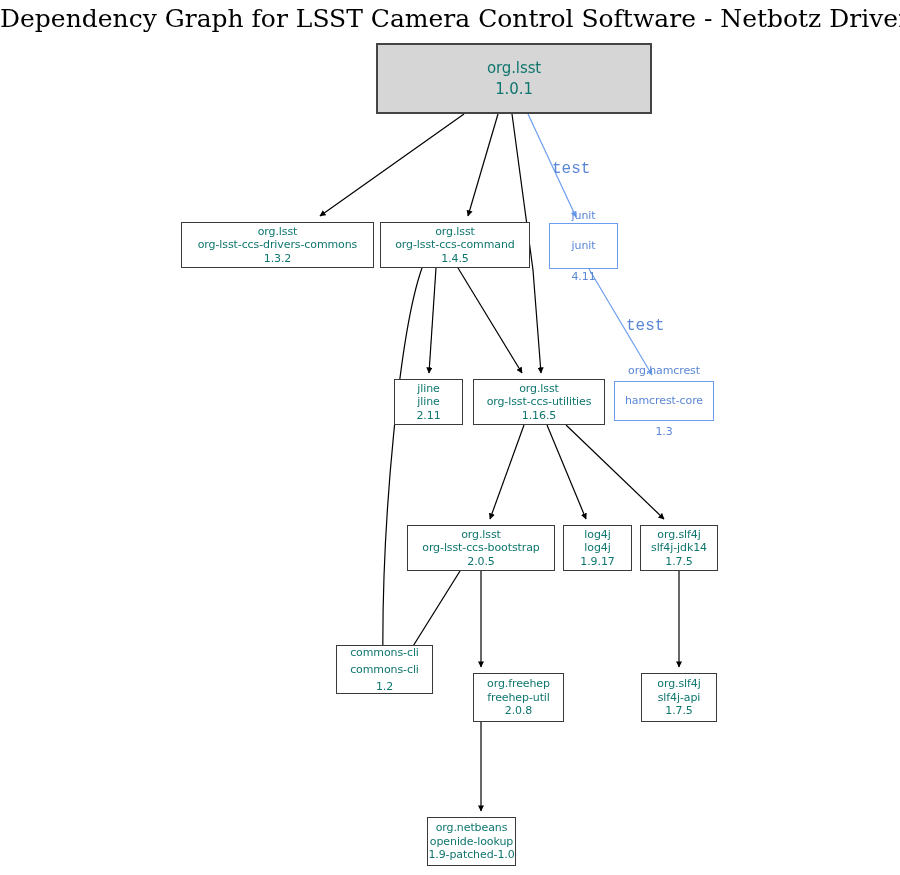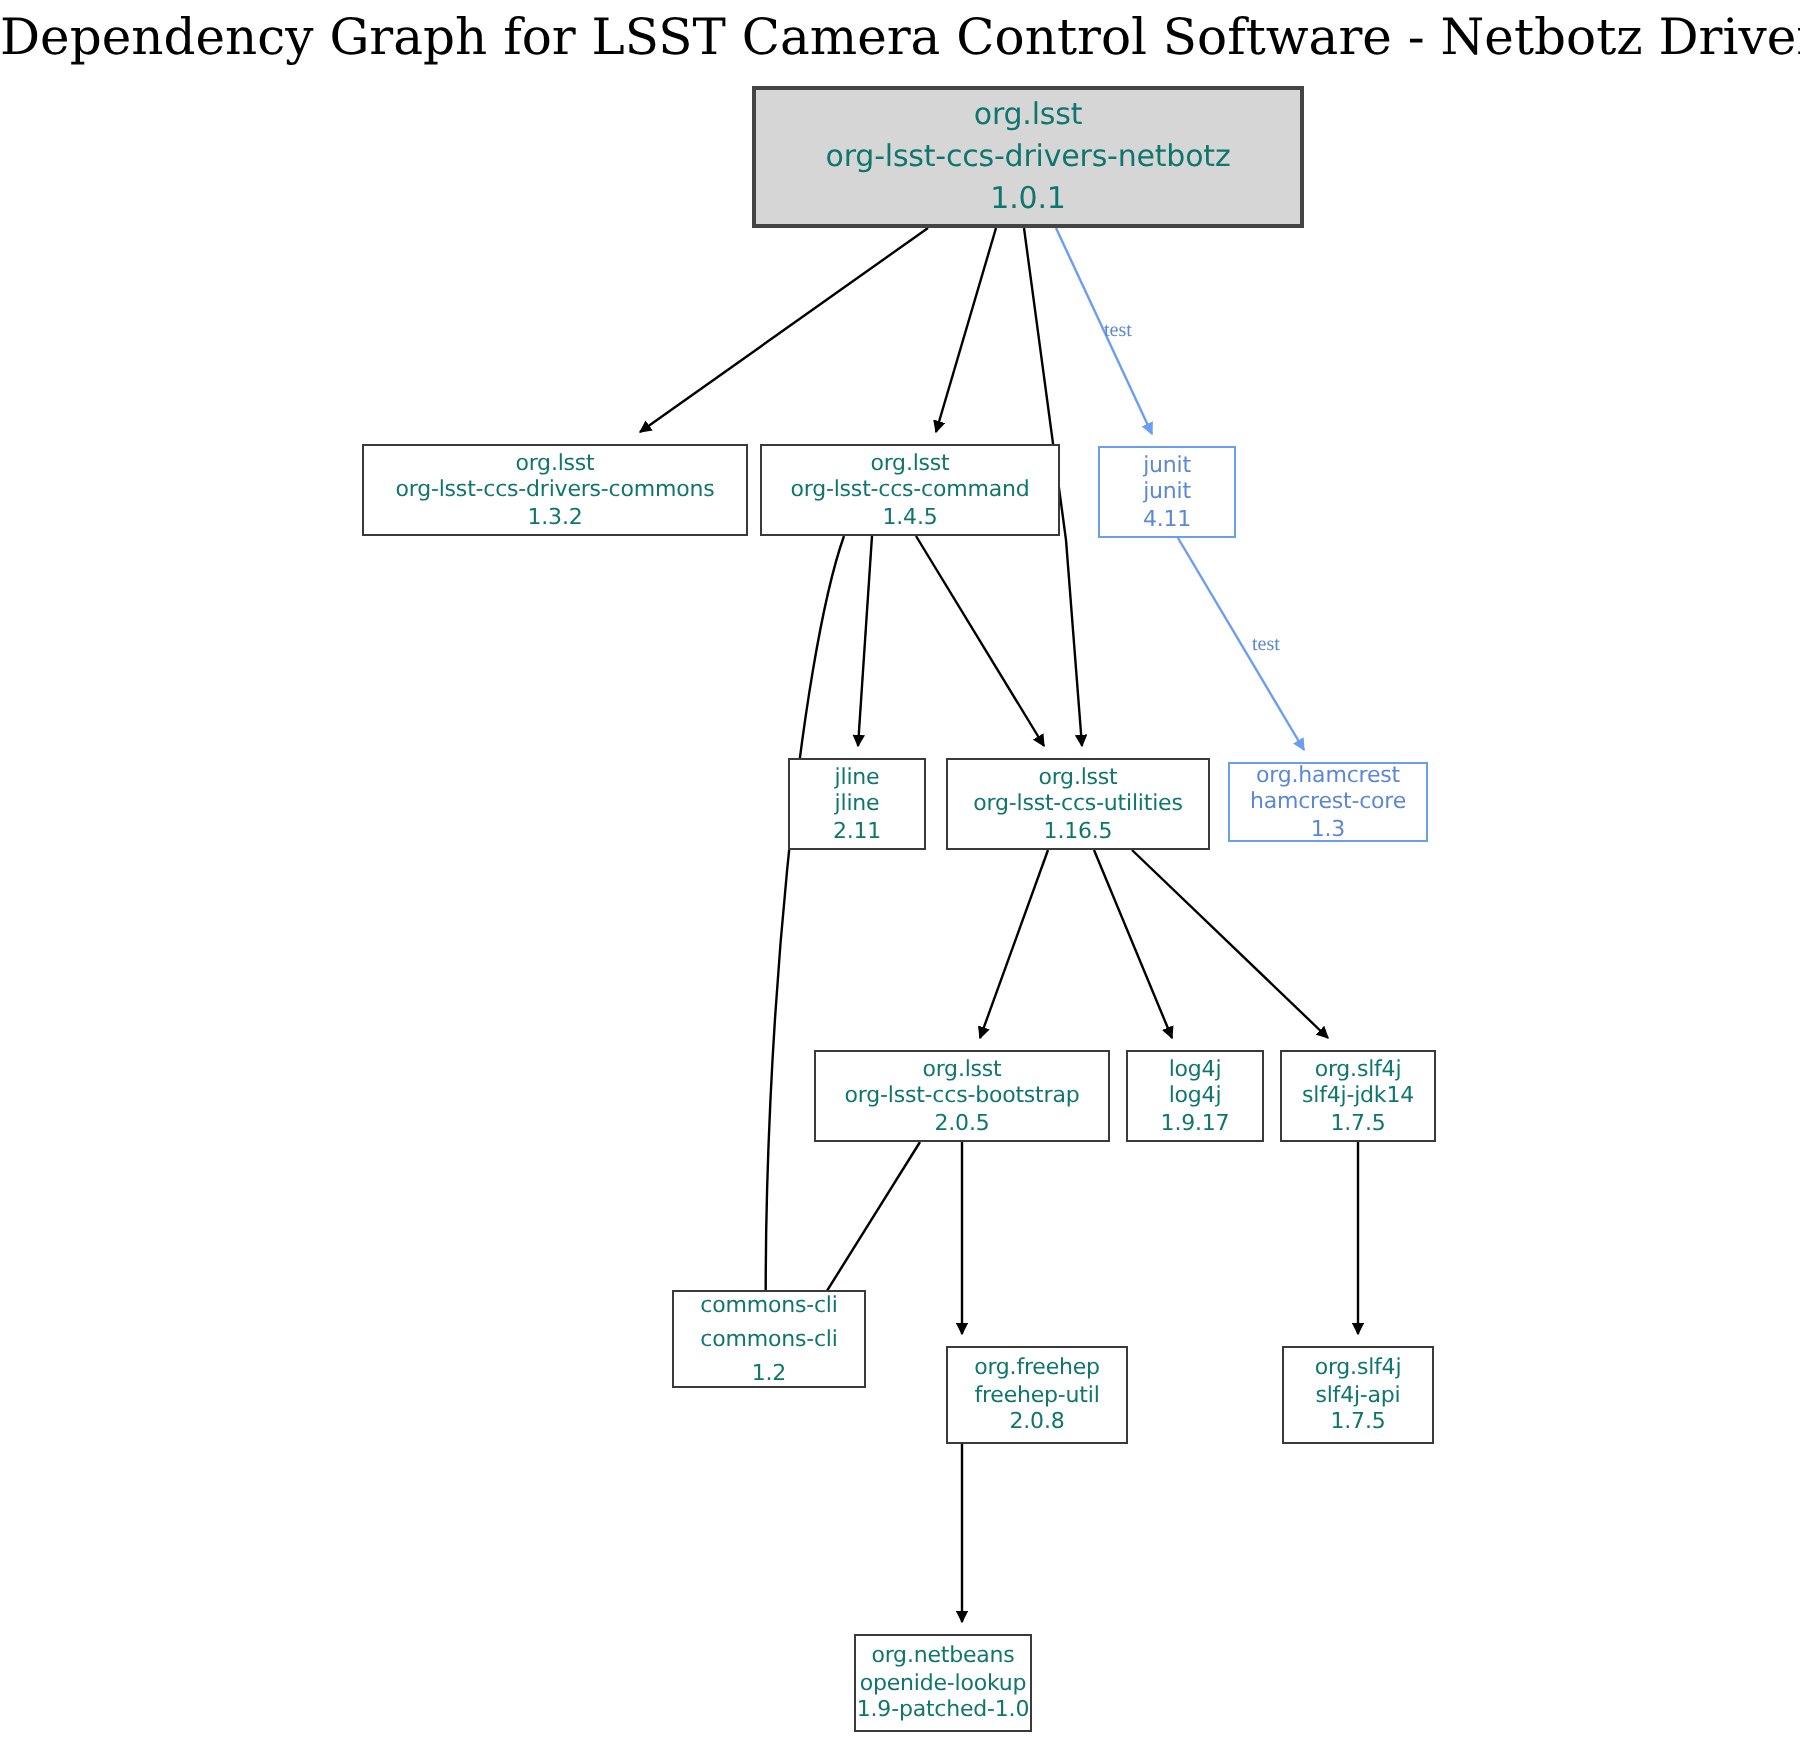--- a/index.html
+++ b/index.html
@@ -55,28 +55,29 @@
     background: #d6d6d6;
     border: 2px solid #444444;
     font-size: 15px;
     line-height: 21px;
     font-weight: normal;
   }
   .node-box.test-scope {
     border: 1px solid #6b9ef0;
     color: #5b87d6;
     background: #ffffff;
+    gap: 17px;
   }
   .node-line {
     display: block;
   }
   .edge-label {
     position: absolute;
-    font-family: Liberation Serif, serif;
-    font-size: 10px;
+    font-family: Liberation Mono, monospace;
+    font-size: 16px;
     color: #5b87d6;
     z-index: 6;
     white-space: nowrap;
   }
 </style>
 </head>
 <body>
 
 <div id="page">
 
@@ -119,21 +120,20 @@
     <path d="M 481 571 L 481 667" fill="none" stroke="#000000" stroke-width="1.2" marker-end="url(#arrow-black)"></path>
 
     <path d="M 679 571 L 679 667" fill="none" stroke="#000000" stroke-width="1.2" marker-end="url(#arrow-black)"></path>
 
     <path d="M 481 722 L 481 811" fill="none" stroke="#000000" stroke-width="1.2" marker-end="url(#arrow-black)"></path>
   </svg>
 
   <div id="nodes-layer">
       <div class="node-box root" style="left: 376px; top: 43px; width: 276px; height: 71px;">
         <span class="node-line">org.lsst</span>
-        <span class="node-line">org-lsst-ccs-drivers-netbotz</span>
         <span class="node-line">1.0.1</span>
       </div>
       <div class="node-box" style="left: 181px; top: 222px; width: 193px; height: 46px;">
         <span class="node-line">org.lsst</span>
         <span class="node-line">org-lsst-ccs-drivers-commons</span>
         <span class="node-line">1.3.2</span>
       </div>
       <div class="node-box" style="left: 380px; top: 222px; width: 150px; height: 46px;">
         <span class="node-line">org.lsst</span>
         <span class="node-line">org-lsst-ccs-command</span>

